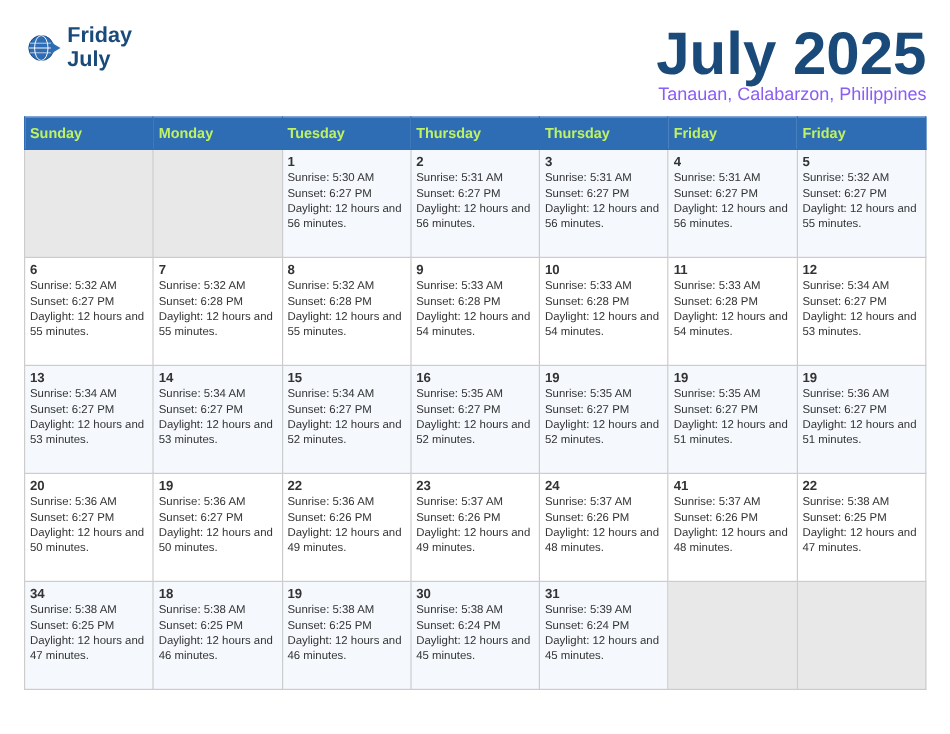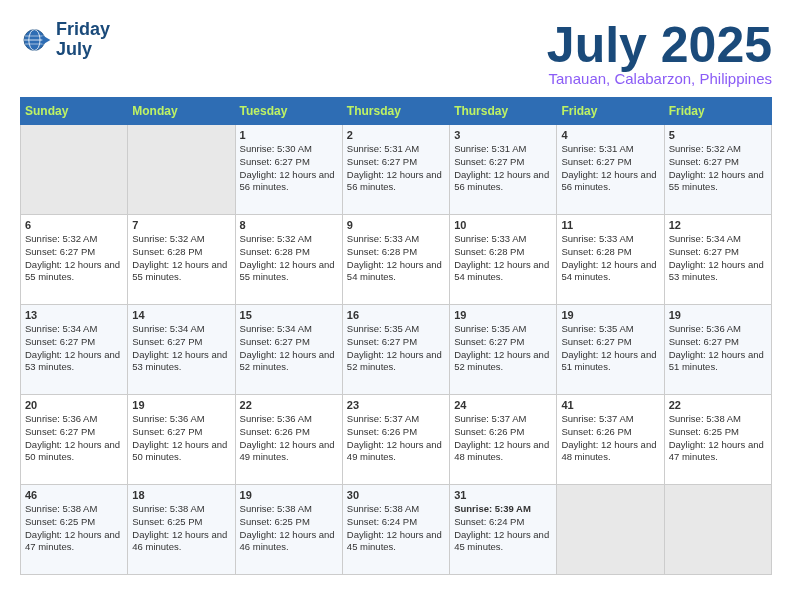--- a/index.html
+++ b/index.html
@@ -284,21 +284,21 @@
         </td>
         <td>
           <span class="day-num">22</span>
           <div style="line-height: 1.35;">Sunrise: 5:38 AM</div>
           <div style="line-height: 1.35;">Sunset: 6:25 PM</div>
           <div style="line-height: 1.35;">Daylight: 12 hours and 47 minutes.</div>
         </td>
       </tr>
       <tr>
         <td>
-          <span class="day-num">46</span>
+          <span class="day-num">34</span>
           <div style="line-height: 1.35;">Sunrise: 5:38 AM</div>
           <div style="line-height: 1.35;">Sunset: 6:25 PM</div>
           <div style="line-height: 1.35;">Daylight: 12 hours and 47 minutes.</div>
         </td>
         <td>
           <span class="day-num">18</span>
           <div style="line-height: 1.35;">Sunrise: 5:38 AM</div>
           <div style="line-height: 1.35;">Sunset: 6:25 PM</div>
           <div style="line-height: 1.35;">Daylight: 12 hours and 46 minutes.</div>
         </td>
@@ -309,21 +309,21 @@
           <div style="line-height: 1.35;">Daylight: 12 hours and 46 minutes.</div>
         </td>
         <td>
           <span class="day-num">30</span>
           <div style="line-height: 1.35;">Sunrise: 5:38 AM</div>
           <div style="line-height: 1.35;">Sunset: 6:24 PM</div>
           <div style="line-height: 1.35;">Daylight: 12 hours and 45 minutes.</div>
         </td>
         <td>
           <span class="day-num">31</span>
-          <div style="line-height: 1.35; font-weight: bold;">Sunrise: 5:39 AM</div>
+          <div style="line-height: 1.35;">Sunrise: 5:39 AM</div>
           <div style="line-height: 1.35;">Sunset: 6:24 PM</div>
           <div style="line-height: 1.35;">Daylight: 12 hours and 45 minutes.</div>
         </td>
         <td class="empty-cell"></td>
         <td class="empty-cell"></td>
       </tr>
     </tbody>
 </table>
 
 </body></html>

